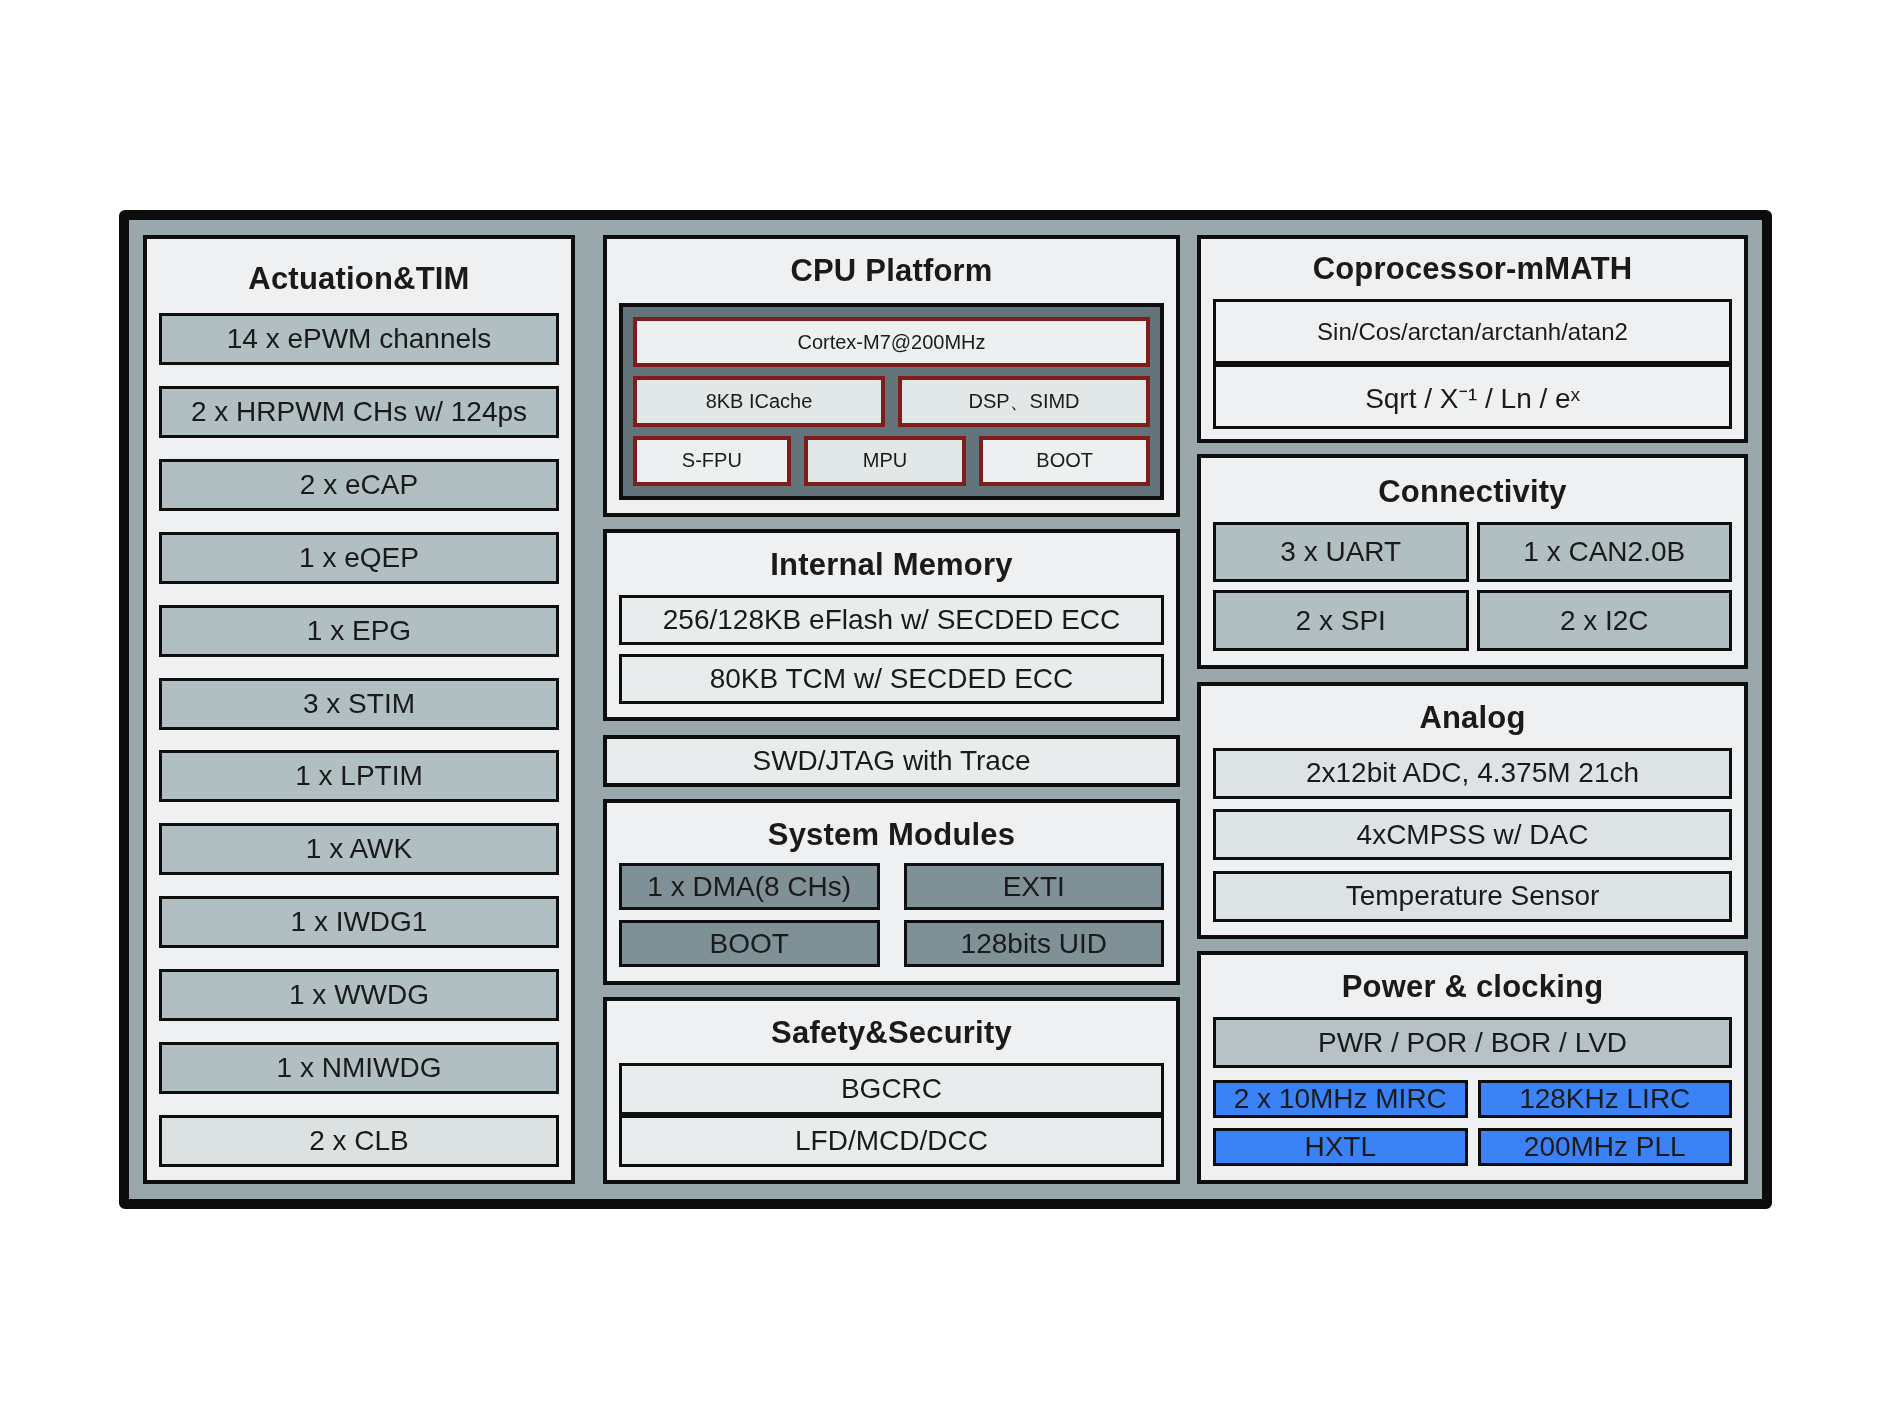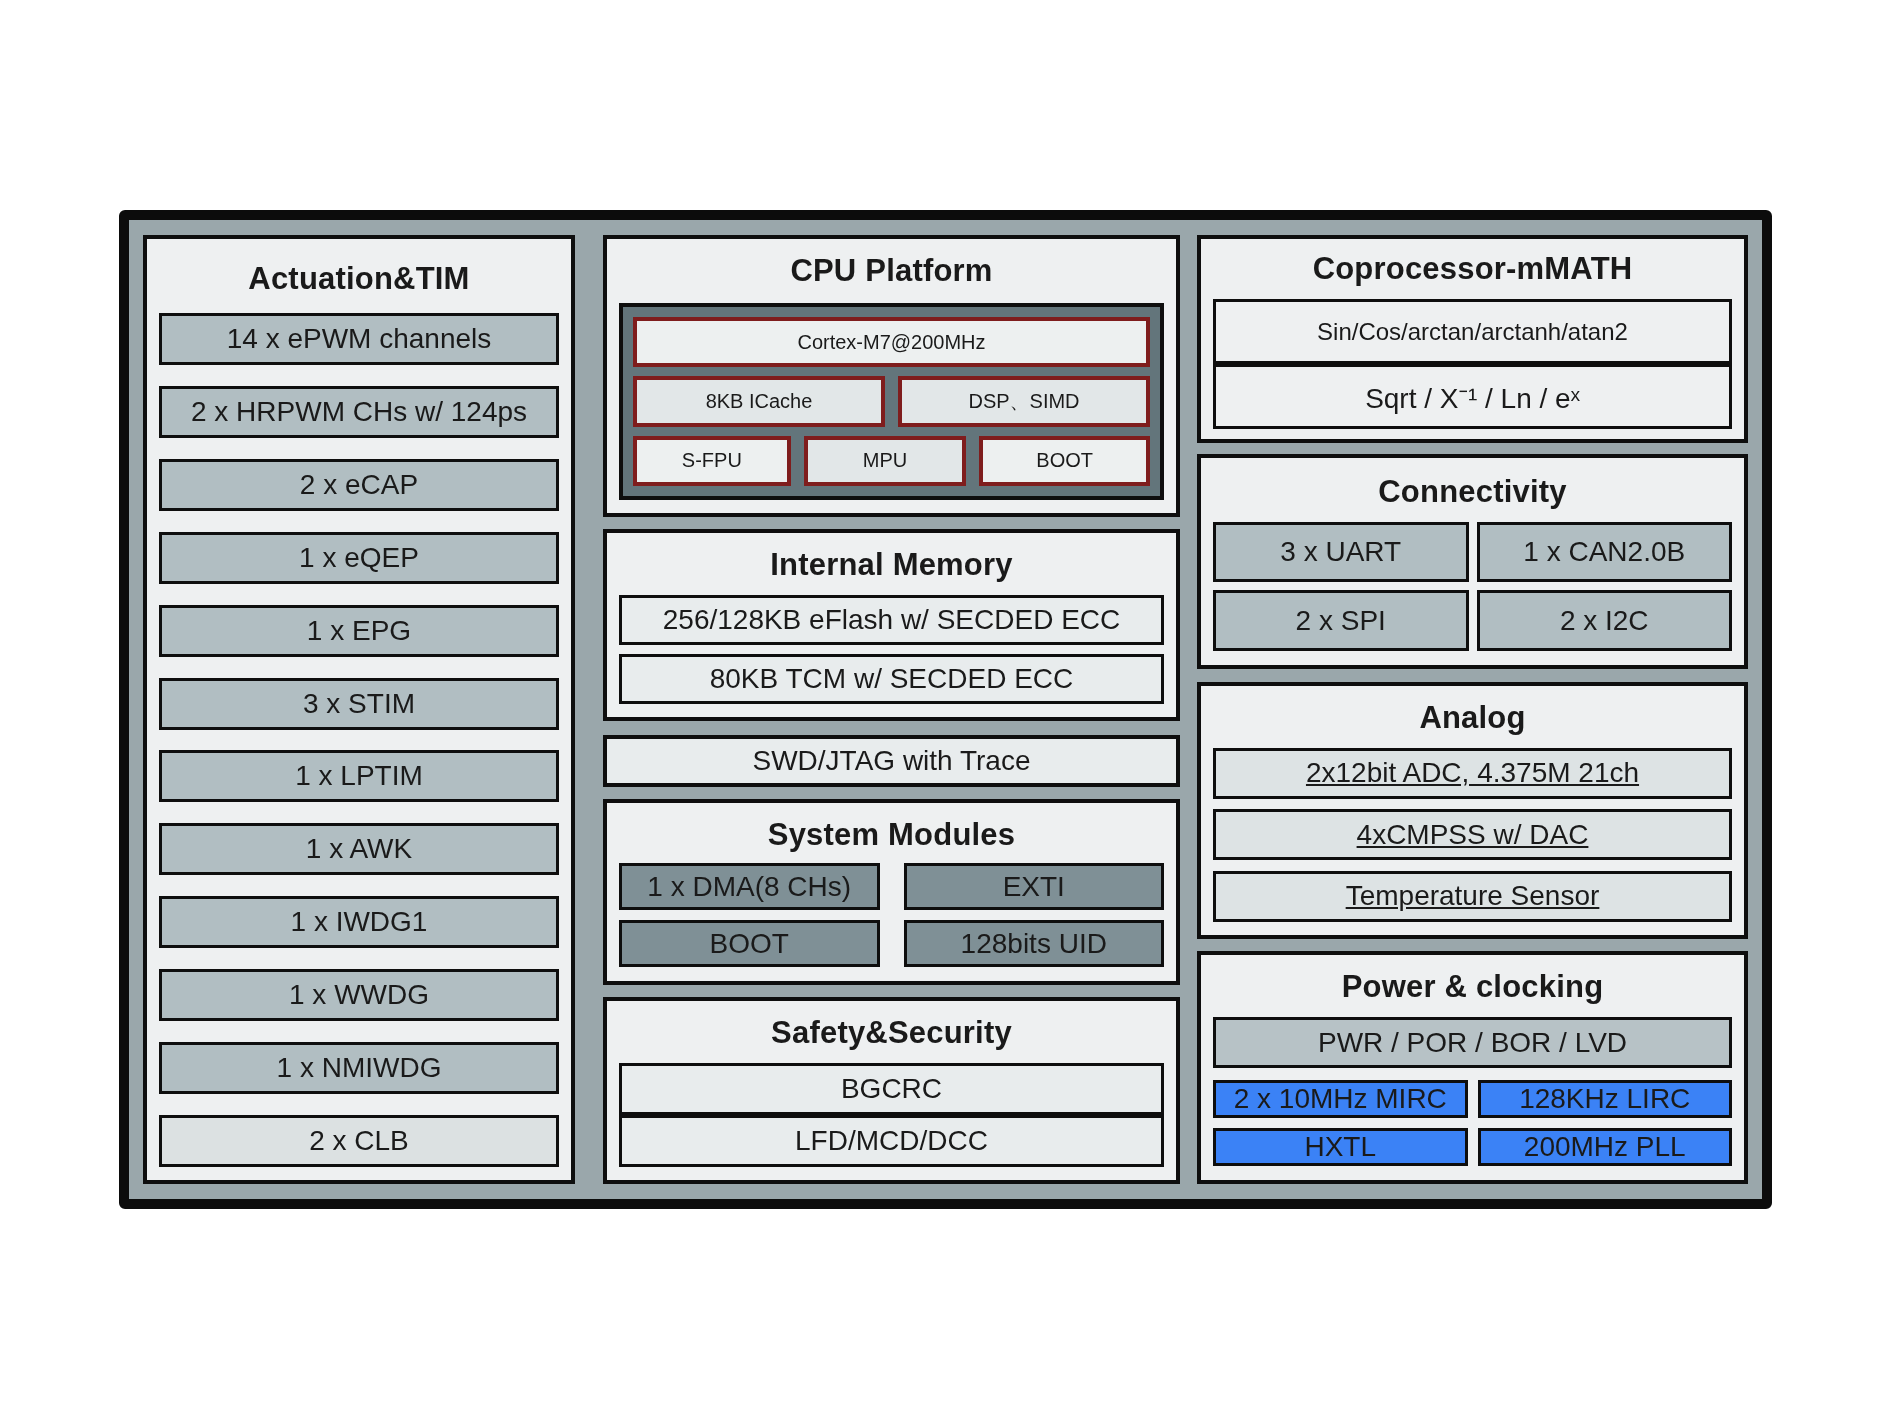--- a/index.html
+++ b/index.html
@@ -49,21 +49,21 @@
   .block-row {
     height:52px; box-sizing:border-box;
     border:3px solid #0e0e0e;
     display:flex; align-items:center; justify-content:center;
     font-size:28px; white-space:nowrap;
   }
   .tone-medium { background:#b1bec2; }
   .tone-light  { background:#dce1e2; }
   .tone-paper  { background:#e8eced; }
   .tone-faint  { background:#eef0f1; }
-  .tone-analog { background:#dde3e4;text-decoration:underline; }
+  .tone-analog { background:#dde3e4; }
   .tone-power  { background:#b7c2c6; }
   .tone-dark   { background:#7f9096; }
   .tone-clock  { background:#3b82f6; }
 
   .grid-2x2 {
     flex:1; display:grid;
     grid-template-columns:1fr 1fr;
     gap:10px 24px;
     margin:0 12px 14px;
   }

